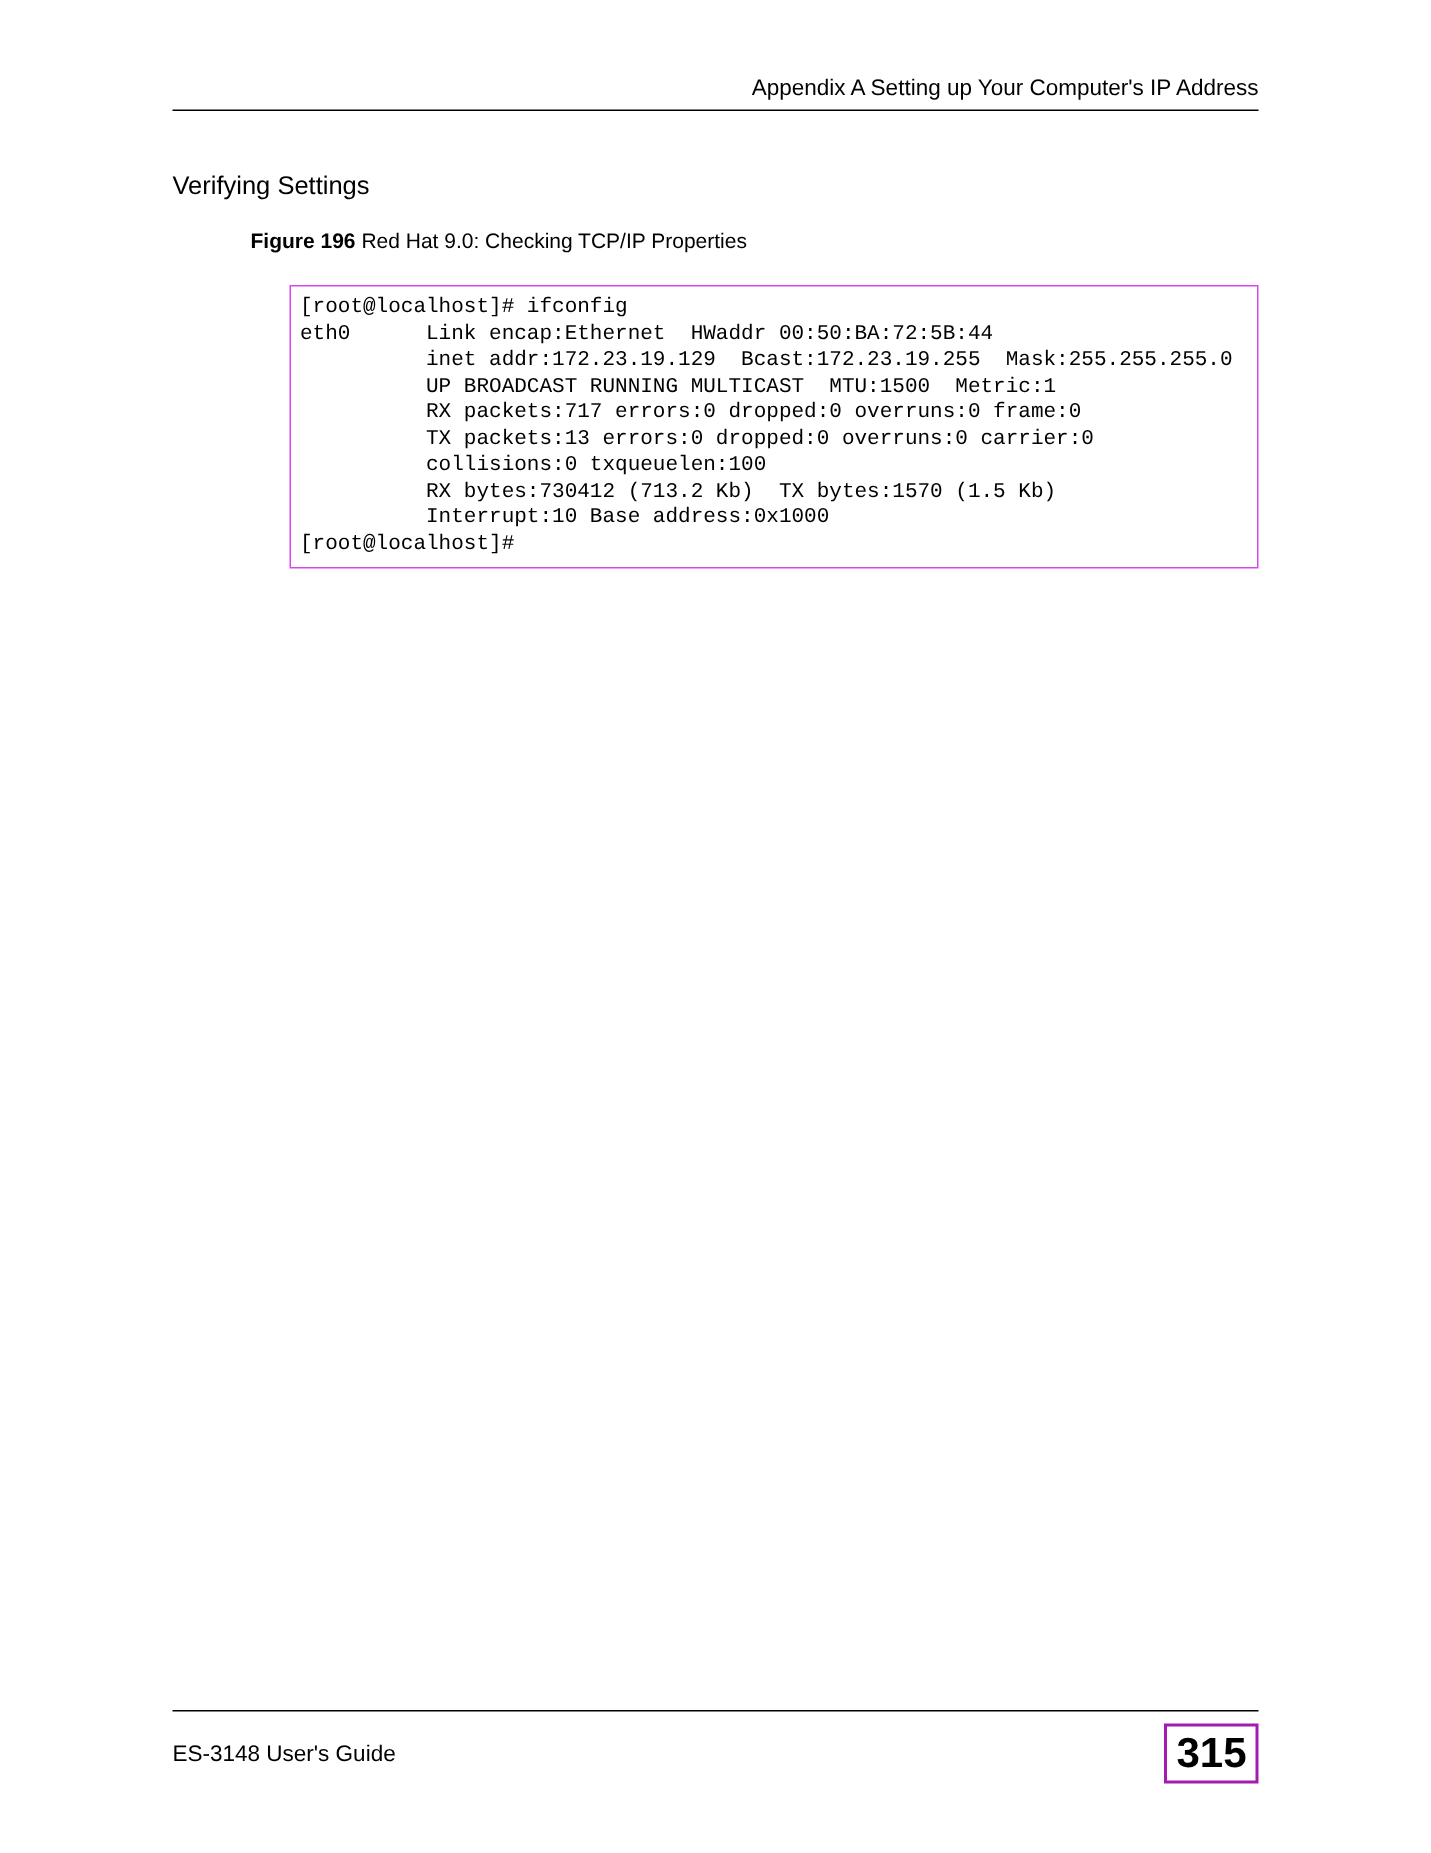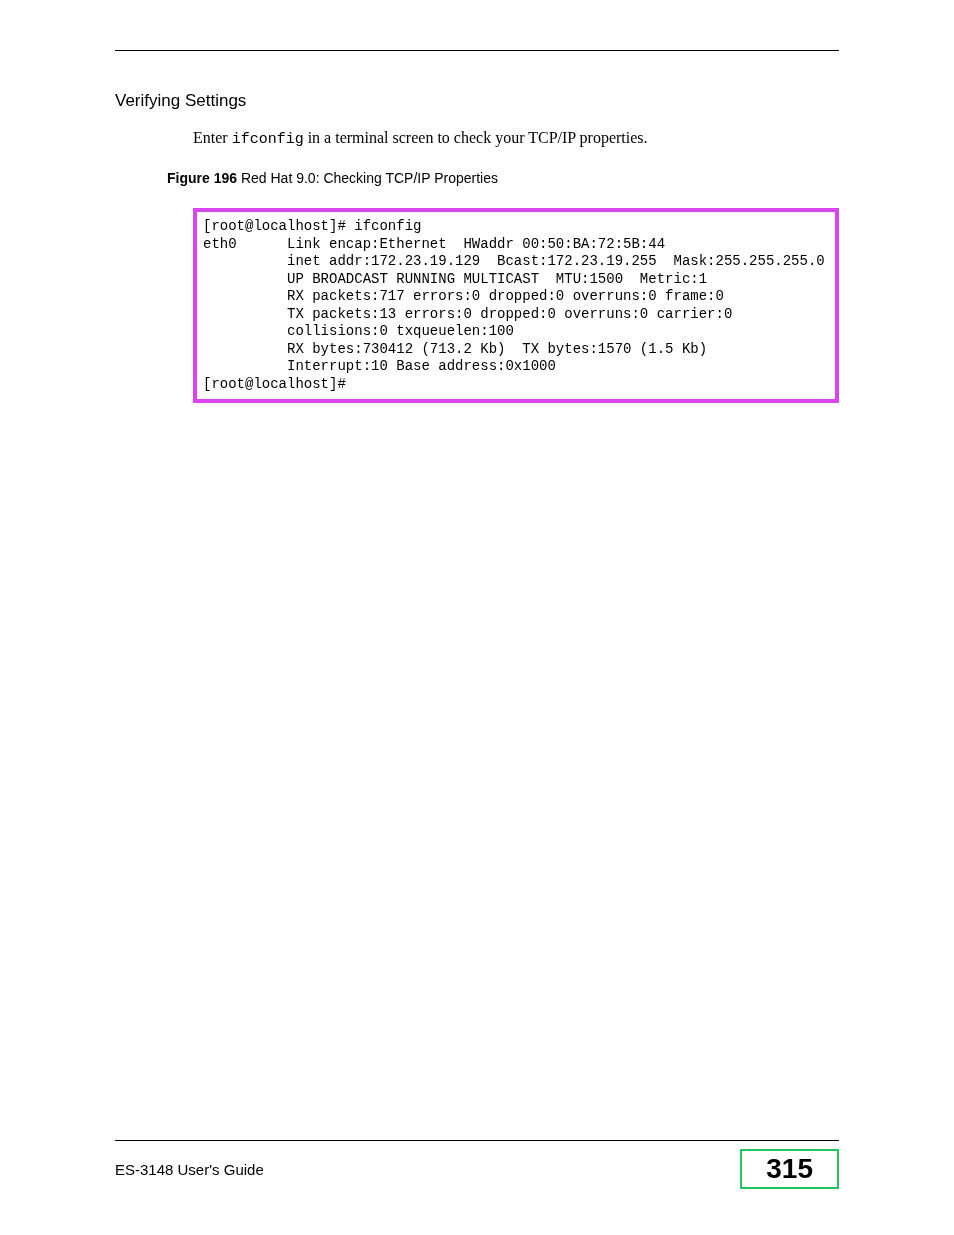--- a/index.html
+++ b/index.html
@@ -35,21 +35,21 @@
   .body-line .mono { font-family: "Courier New", Courier, monospace; font-size: 15px; }
   .figure-caption {
     font-family: Arial, Helvetica, sans-serif;
     font-size: 14px;
     margin-left: 52px;
     margin-bottom: 22px;
   }
   .figure-caption .figlabel { font-weight: bold; }
   .terminal-box {
     margin-left: 78px;
-    border: 4px solid #d946ef;
+    border: 1px solid #d946ef;
     padding: 6px 6px;
     font-family: "Courier New", Courier, monospace;
     font-size: 14px;
     line-height: 1.25;
     white-space: pre;
     overflow: hidden;
   }
   .footer {
     position: absolute;
     left: 115px;
@@ -64,40 +64,38 @@
   .footer-row {
     display: flex;
     justify-content: space-between;
     align-items: center;
   }
   .footer-left {
     font-family: Arial, Helvetica, sans-serif;
     font-size: 15px;
   }
   .page-number-box {
-    border: 2px solid #22c55e;
-    padding: 4px 24px;
+    border: 2px solid #a21caf;
+    padding: 4px 6px;
     font-family: Arial, Helvetica, sans-serif;
     font-size: 28px;
     font-weight: bold;
     line-height: 1;
   }
 </style>
 </head>
 <body>
 
 <div class="page">
 
+  <div class="header-text">Appendix A Setting up Your Computer's IP Address</div>
   <hr class="top-rule">
 
   <div class="section-heading">Verifying Settings</div>
 
-  <p class="body-line">
-    <span>Enter </span><span class="mono">ifconfig</span><span> in a terminal screen to check your TCP/IP properties.</span>
-  </p>
 
   <p class="figure-caption">
     <span class="figlabel">Figure 196</span><span>   Red Hat 9.0: Checking TCP/IP Properties</span>
   </p>
 
   <div class="terminal-box"><span>[root@localhost]# ifconfig </span>
 <span>eth0      Link encap:Ethernet  HWaddr 00:50:BA:72:5B:44  </span>
 <span>          inet addr:172.23.19.129  Bcast:172.23.19.255  Mask:255.255.255.0</span>
 <span>          UP BROADCAST RUNNING MULTICAST  MTU:1500  Metric:1</span>
 <span>          RX packets:717 errors:0 dropped:0 overruns:0 frame:0</span>

